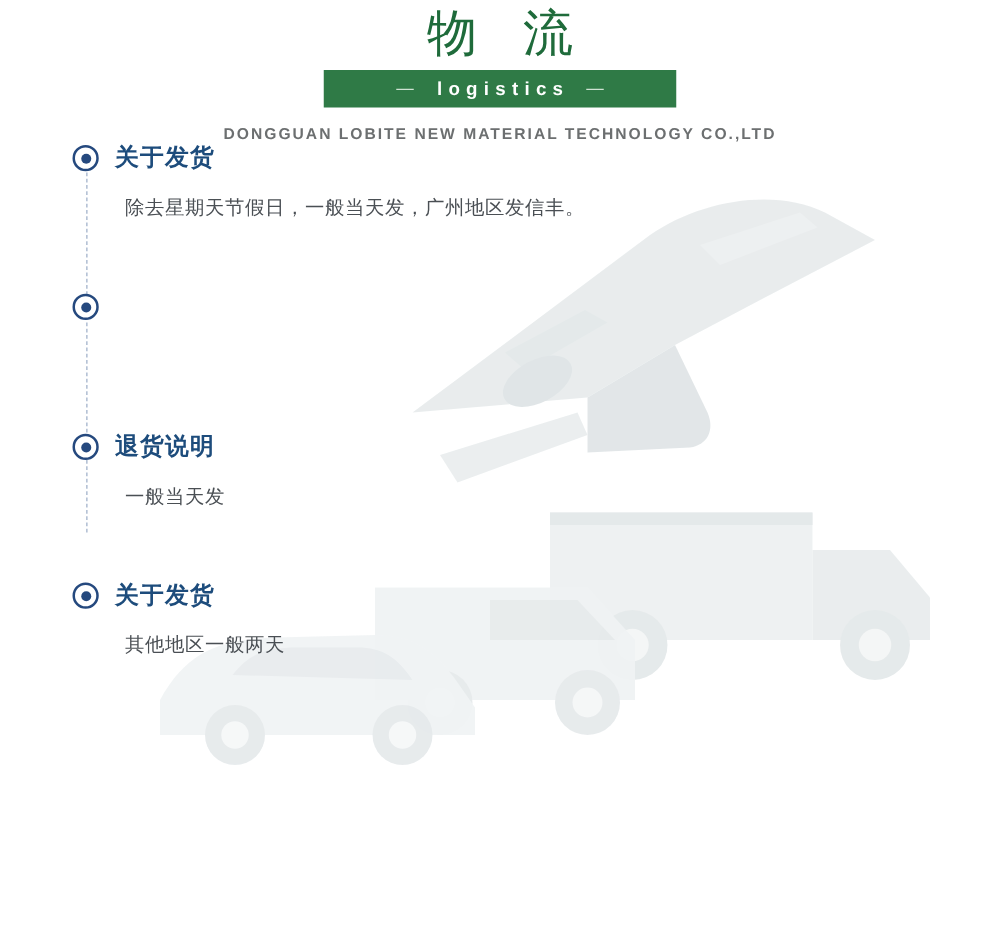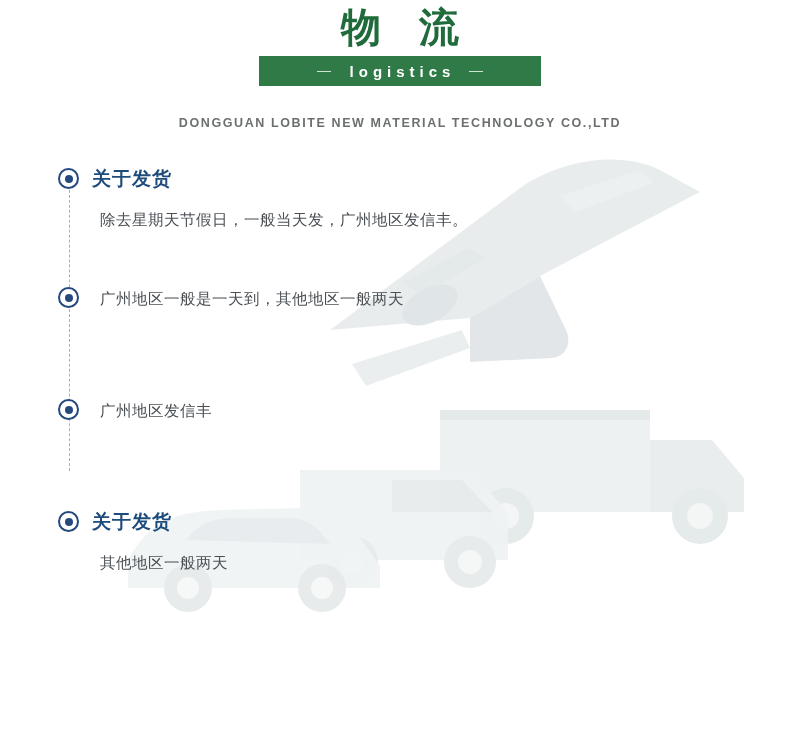--- a/index.html
+++ b/index.html
@@ -28,21 +28,21 @@
   
   .header {
     position: relative;
     z-index: 2;
     text-align: center;
     padding-top: 4px;
   }
   .title-cn {
     font-family: "DejaVu Sans", "Liberation Sans", sans-serif;
     font-size: 40px;
-    font-weight: bold;
+    font-weight: normal;
     color: #1f6b3b;
     letter-spacing: 12px;
     line-height: 46px;
     margin: 0;
     padding-left: 12px;
   }
   .title-band {
     width: 282px;
     height: 30px;
     margin: 6px auto 0 auto;
@@ -59,32 +59,31 @@
     background: #cfe2d3;
   }
   .title-en {
     color: #ffffff;
     font-size: 15px;
     letter-spacing: 5px;
     font-weight: bold;
     padding-left: 5px;
   }
   .subtitle {
-    margin-top: 30px;
+    margin-top: 14px;
     font-size: 12.5px;
     color: #6c6f70;
     letter-spacing: 1.6px;
     font-weight: bold;
   }
 
   
   .timeline {
     position: relative;
     z-index: 2;
-    margin-top: 36px;
     padding-left: 58px;
   }
   .t-line {
     position: absolute;
     left: 69px;
     top: 14px;
     bottom: 105px;
     width: 0;
     border-left: 1px dashed #9fb0c9;
     z-index: 1;
@@ -124,21 +123,21 @@
     font-size: 19px;
     font-weight: bold;
     color: #1d4c7c;
     letter-spacing: 1px;
     line-height: 24px;
     margin: 0;
   }
   .t-body {
     margin-top: 16px;
     padding-left: 8px;
-    font-family: Liberation Sans, sans-serif;
+    font-family: Liberation Mono, monospace;
     font-size: 15.5px;
     color: #4a4f54;
     line-height: 27px;
     letter-spacing: 0.5px;
   }
   .t-body p { margin: 0; }
 </style>
 </head>
 <body>
 
@@ -206,29 +205,27 @@
   <div class="t-item">
     <span class="t-dot"></span>
     <h2 class="t-head">关于发货</h2>
     <div class="t-body">
       <p>除去星期天节假日，一般当天发，广州地区发信丰。</p>
     </div>
   </div>
 
   <div class="t-item">
     <span class="t-dot"></span>
+  </div>
+
+  <div class="t-item">
+    <span class="t-dot"></span>
+    <h2 class="t-head">退货说明</h2>
     <div class="t-body">
-      <p>广州地区一般是一天到，其他地区一般两天</p>
-    </div>
-  </div>
-
-  <div class="t-item">
-    <span class="t-dot"></span>
-    <div class="t-body">
-      <p>广州地区发信丰</p>
+      <p>一般当天发</p>
     </div>
   </div>
 
   <div class="t-item">
     <span class="t-dot"></span>
     <h2 class="t-head">关于发货</h2>
     <div class="t-body">
       <p>其他地区一般两天</p>
     </div>
   </div>

